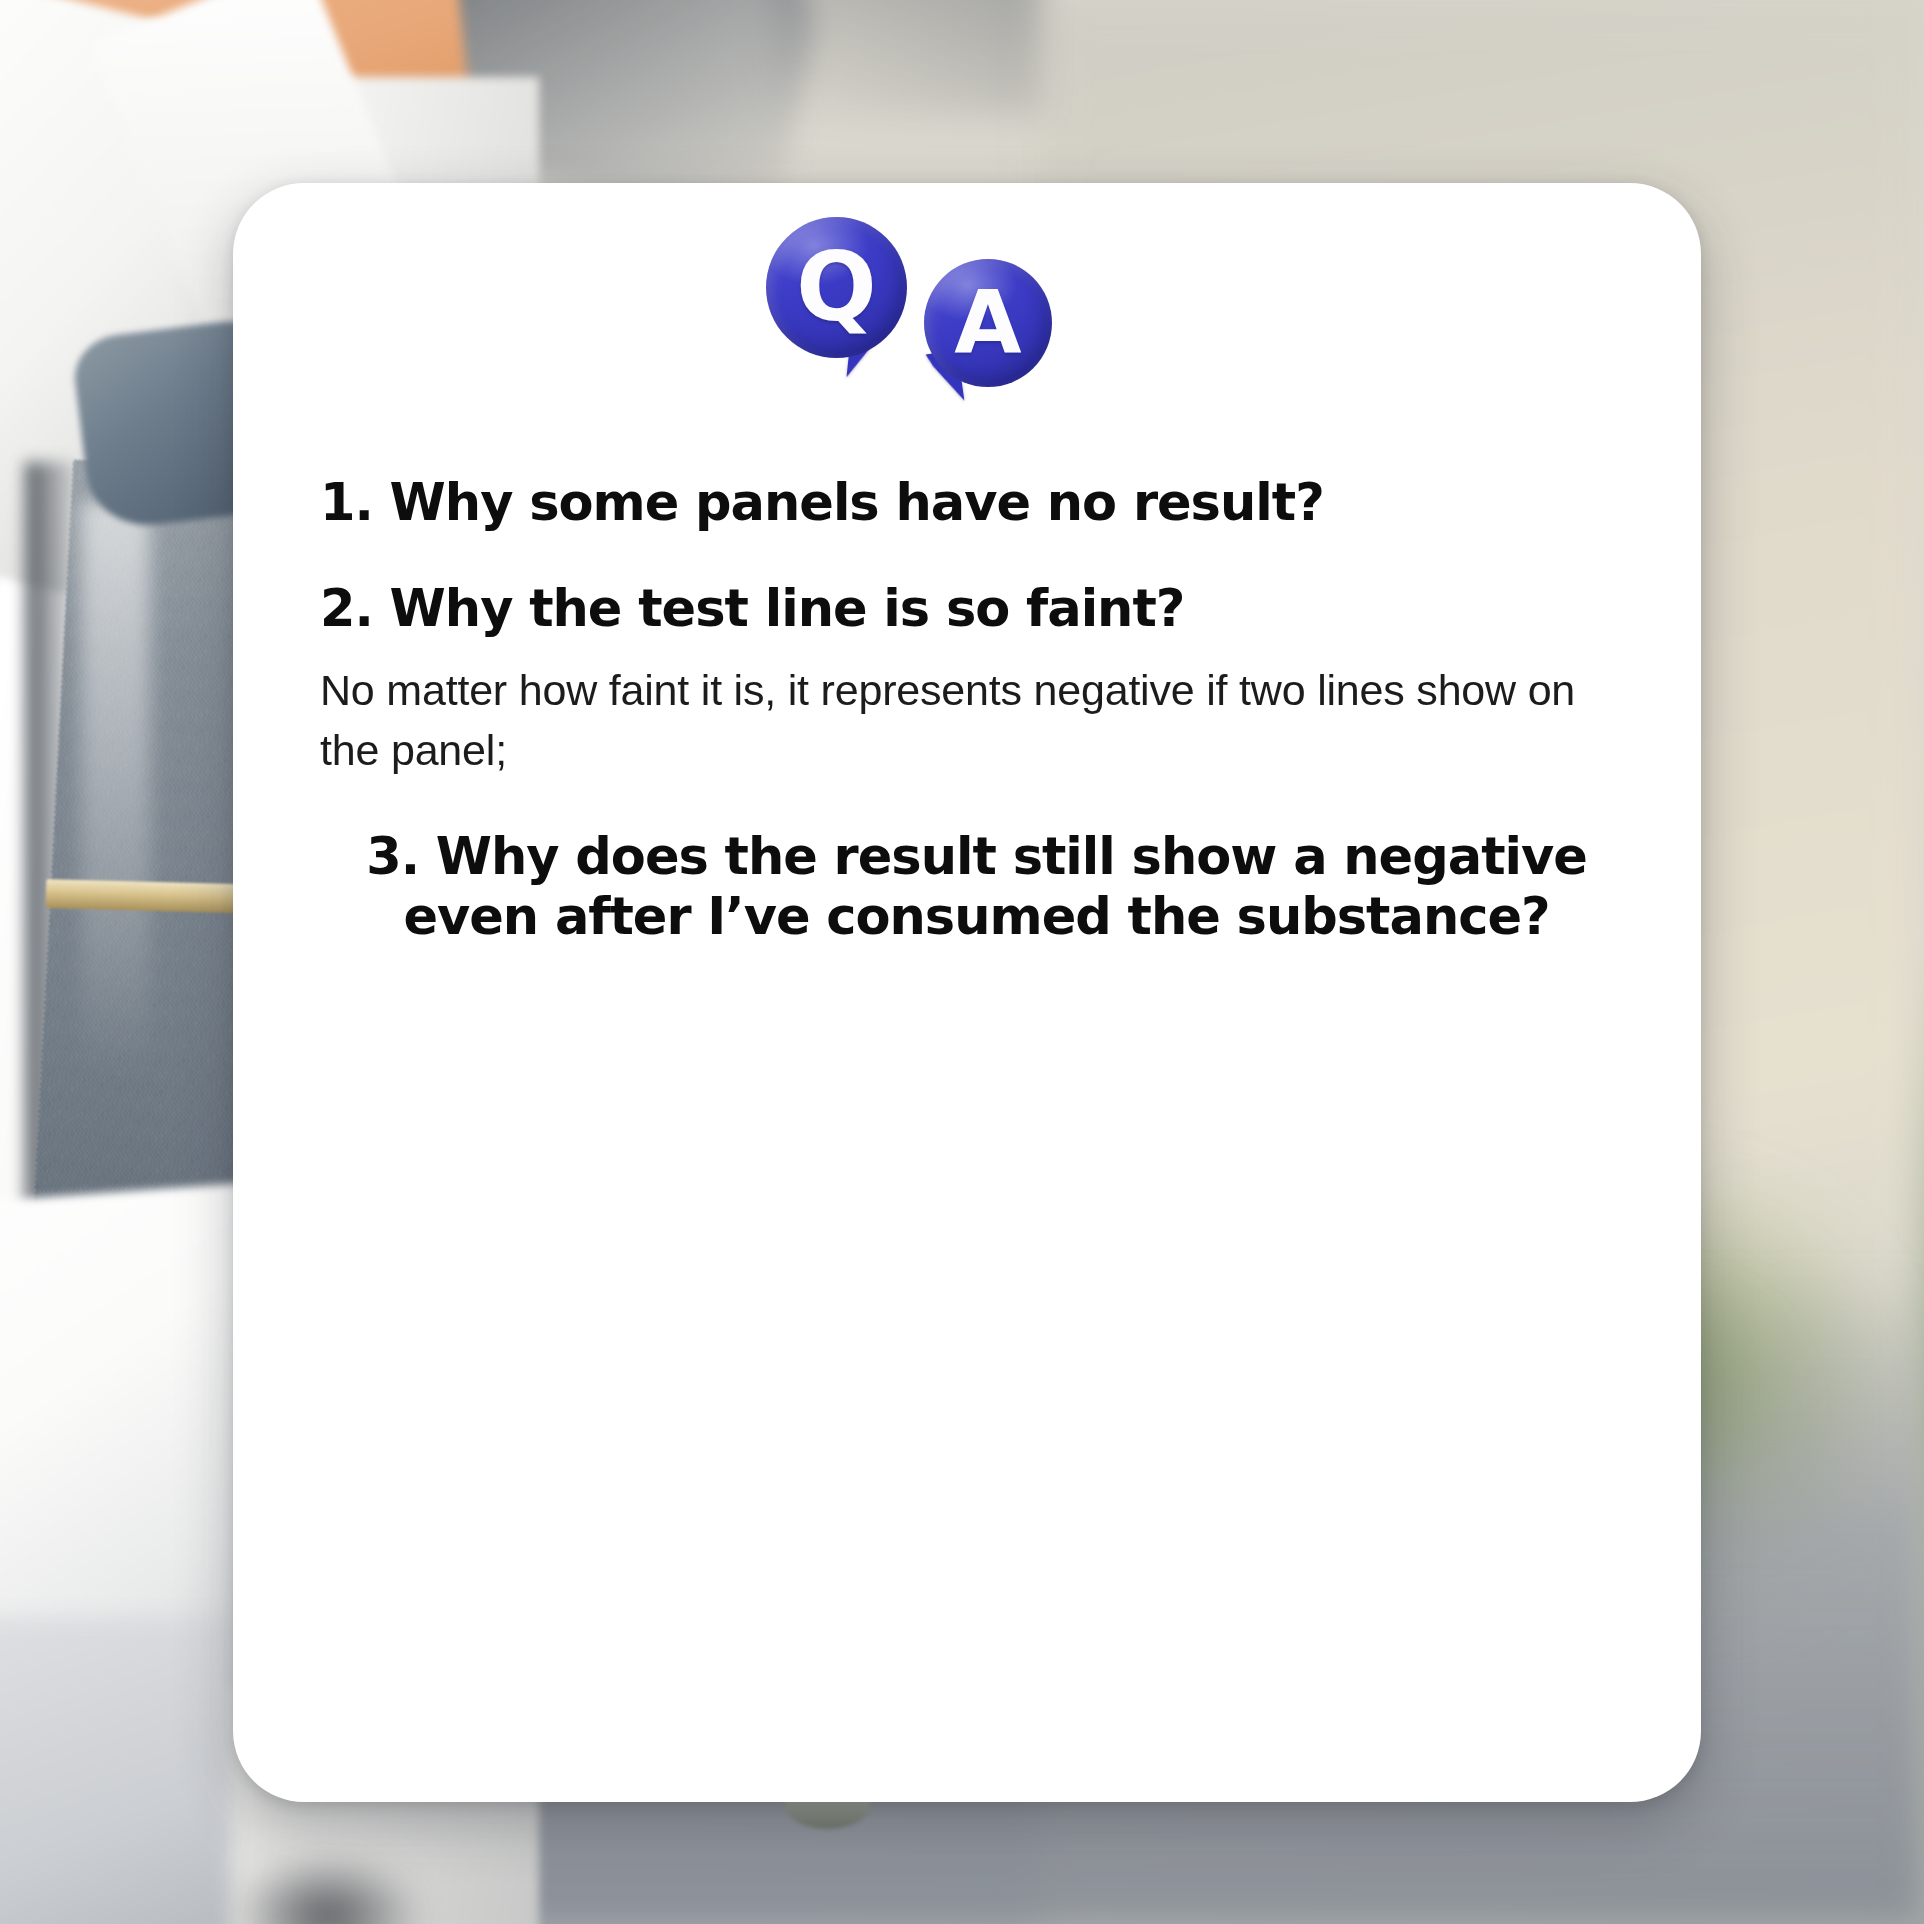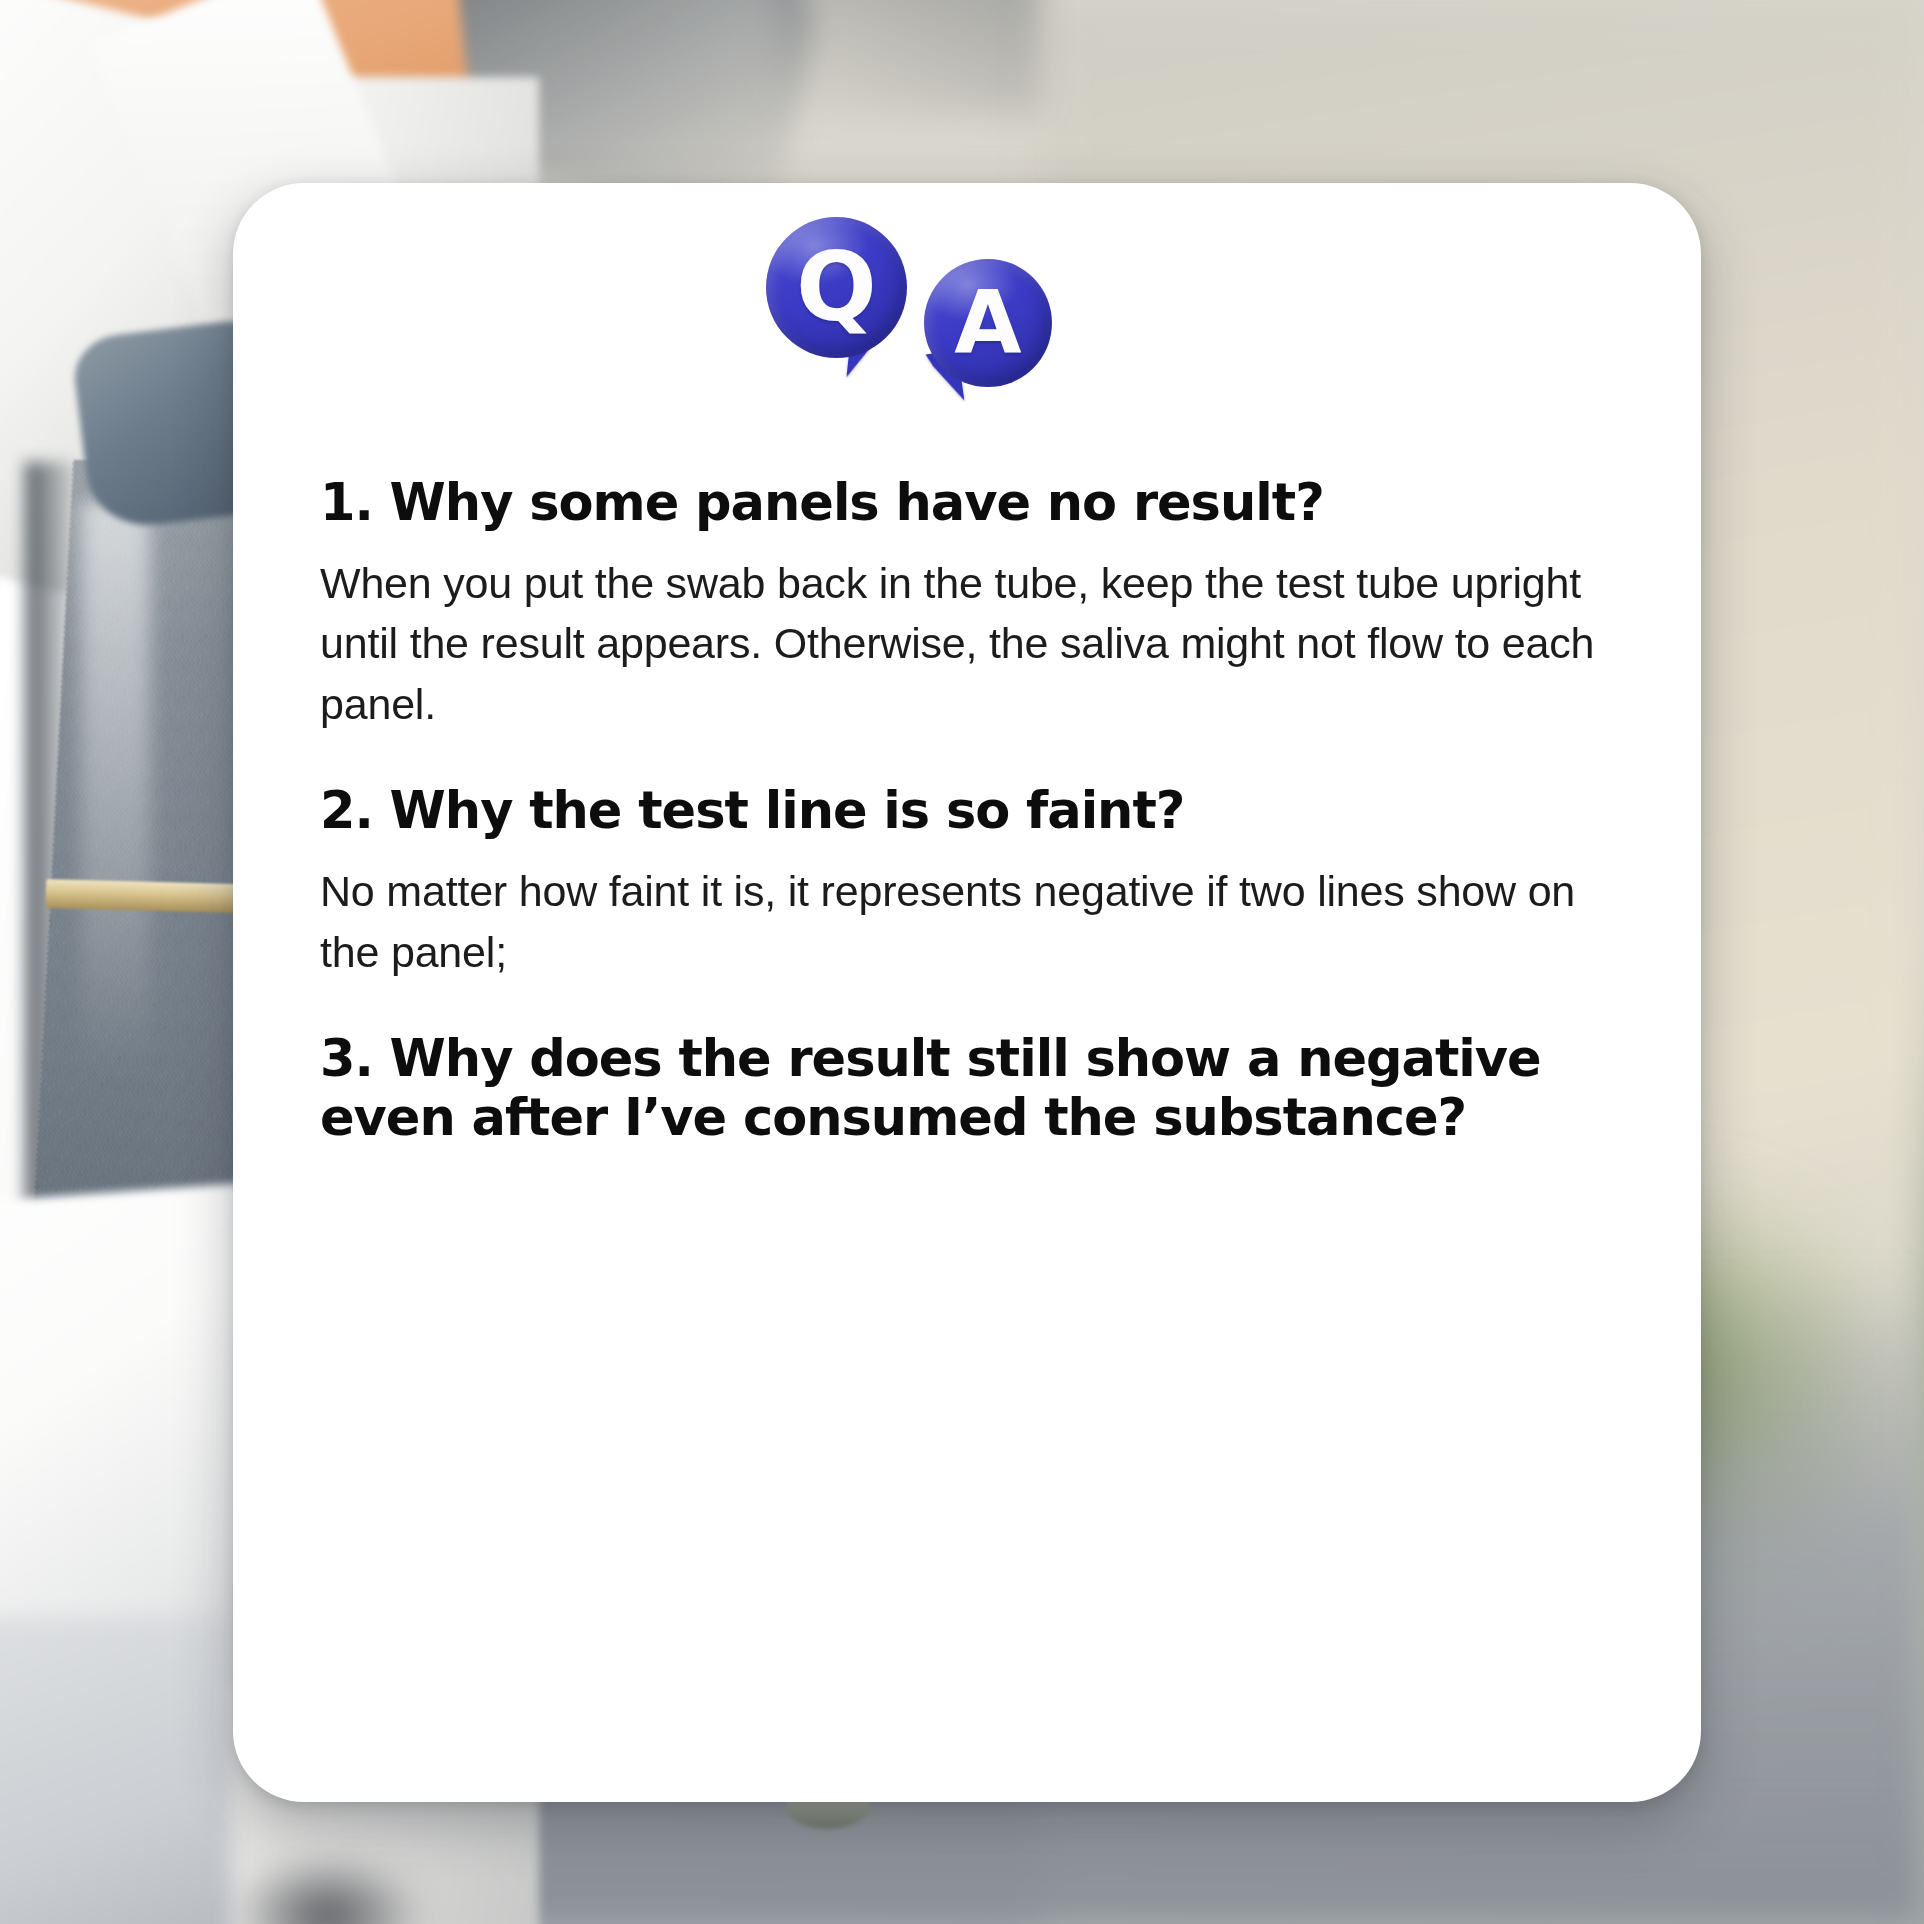--- a/index.html
+++ b/index.html
@@ -249,21 +249,21 @@
   .faq-body {
     font-family:"Liberation Sans", sans-serif;
     font-weight:400;
     font-size:43px;
     line-height:1.40;
     letter-spacing:-0.2px;
     color:#1c1c1c;
     margin:0;
   }
   .faq-item { margin-bottom:47px; }
-  .faq-item:last-child { margin-bottom:0; }
+  .faq-item:last-child { margin-bottom:0;text-align:center; }
   #faq-1 { margin-top:22.5px; }
 </style>
 </head>
 <body>
 
 <div id="photo-bg">
   <div class="bg-base"></div>
   <div class="bg-wall-right"></div>
   <div class="bg-blinds"></div>
   <div class="bg-foliage"></div>
@@ -303,21 +303,20 @@
       <span class="ball"></span>
       <span class="letter">A</span>
     </div>
 
   </div>
 
   <div class="content">
 
     <section class="faq-item" id="faq-1">
       <h2 class="faq-heading">1. Why some panels have no result?</h2>
-      <p class="faq-body">When you put the swab back in the tube, keep the test tube upright until the result appears. Otherwise, the saliva might not flow to each panel.</p>
     </section>
 
     <section class="faq-item" id="faq-2">
       <h2 class="faq-heading">2. Why the test line is so faint?</h2>
       <p class="faq-body">No matter how faint it is, it represents negative if two lines show on the panel;</p>
     </section>
 
     <section class="faq-item" id="faq-3">
       <h2 class="faq-heading">3. Why does the result still show a negative even after I’ve consumed the substance?</h2>
     </section>

